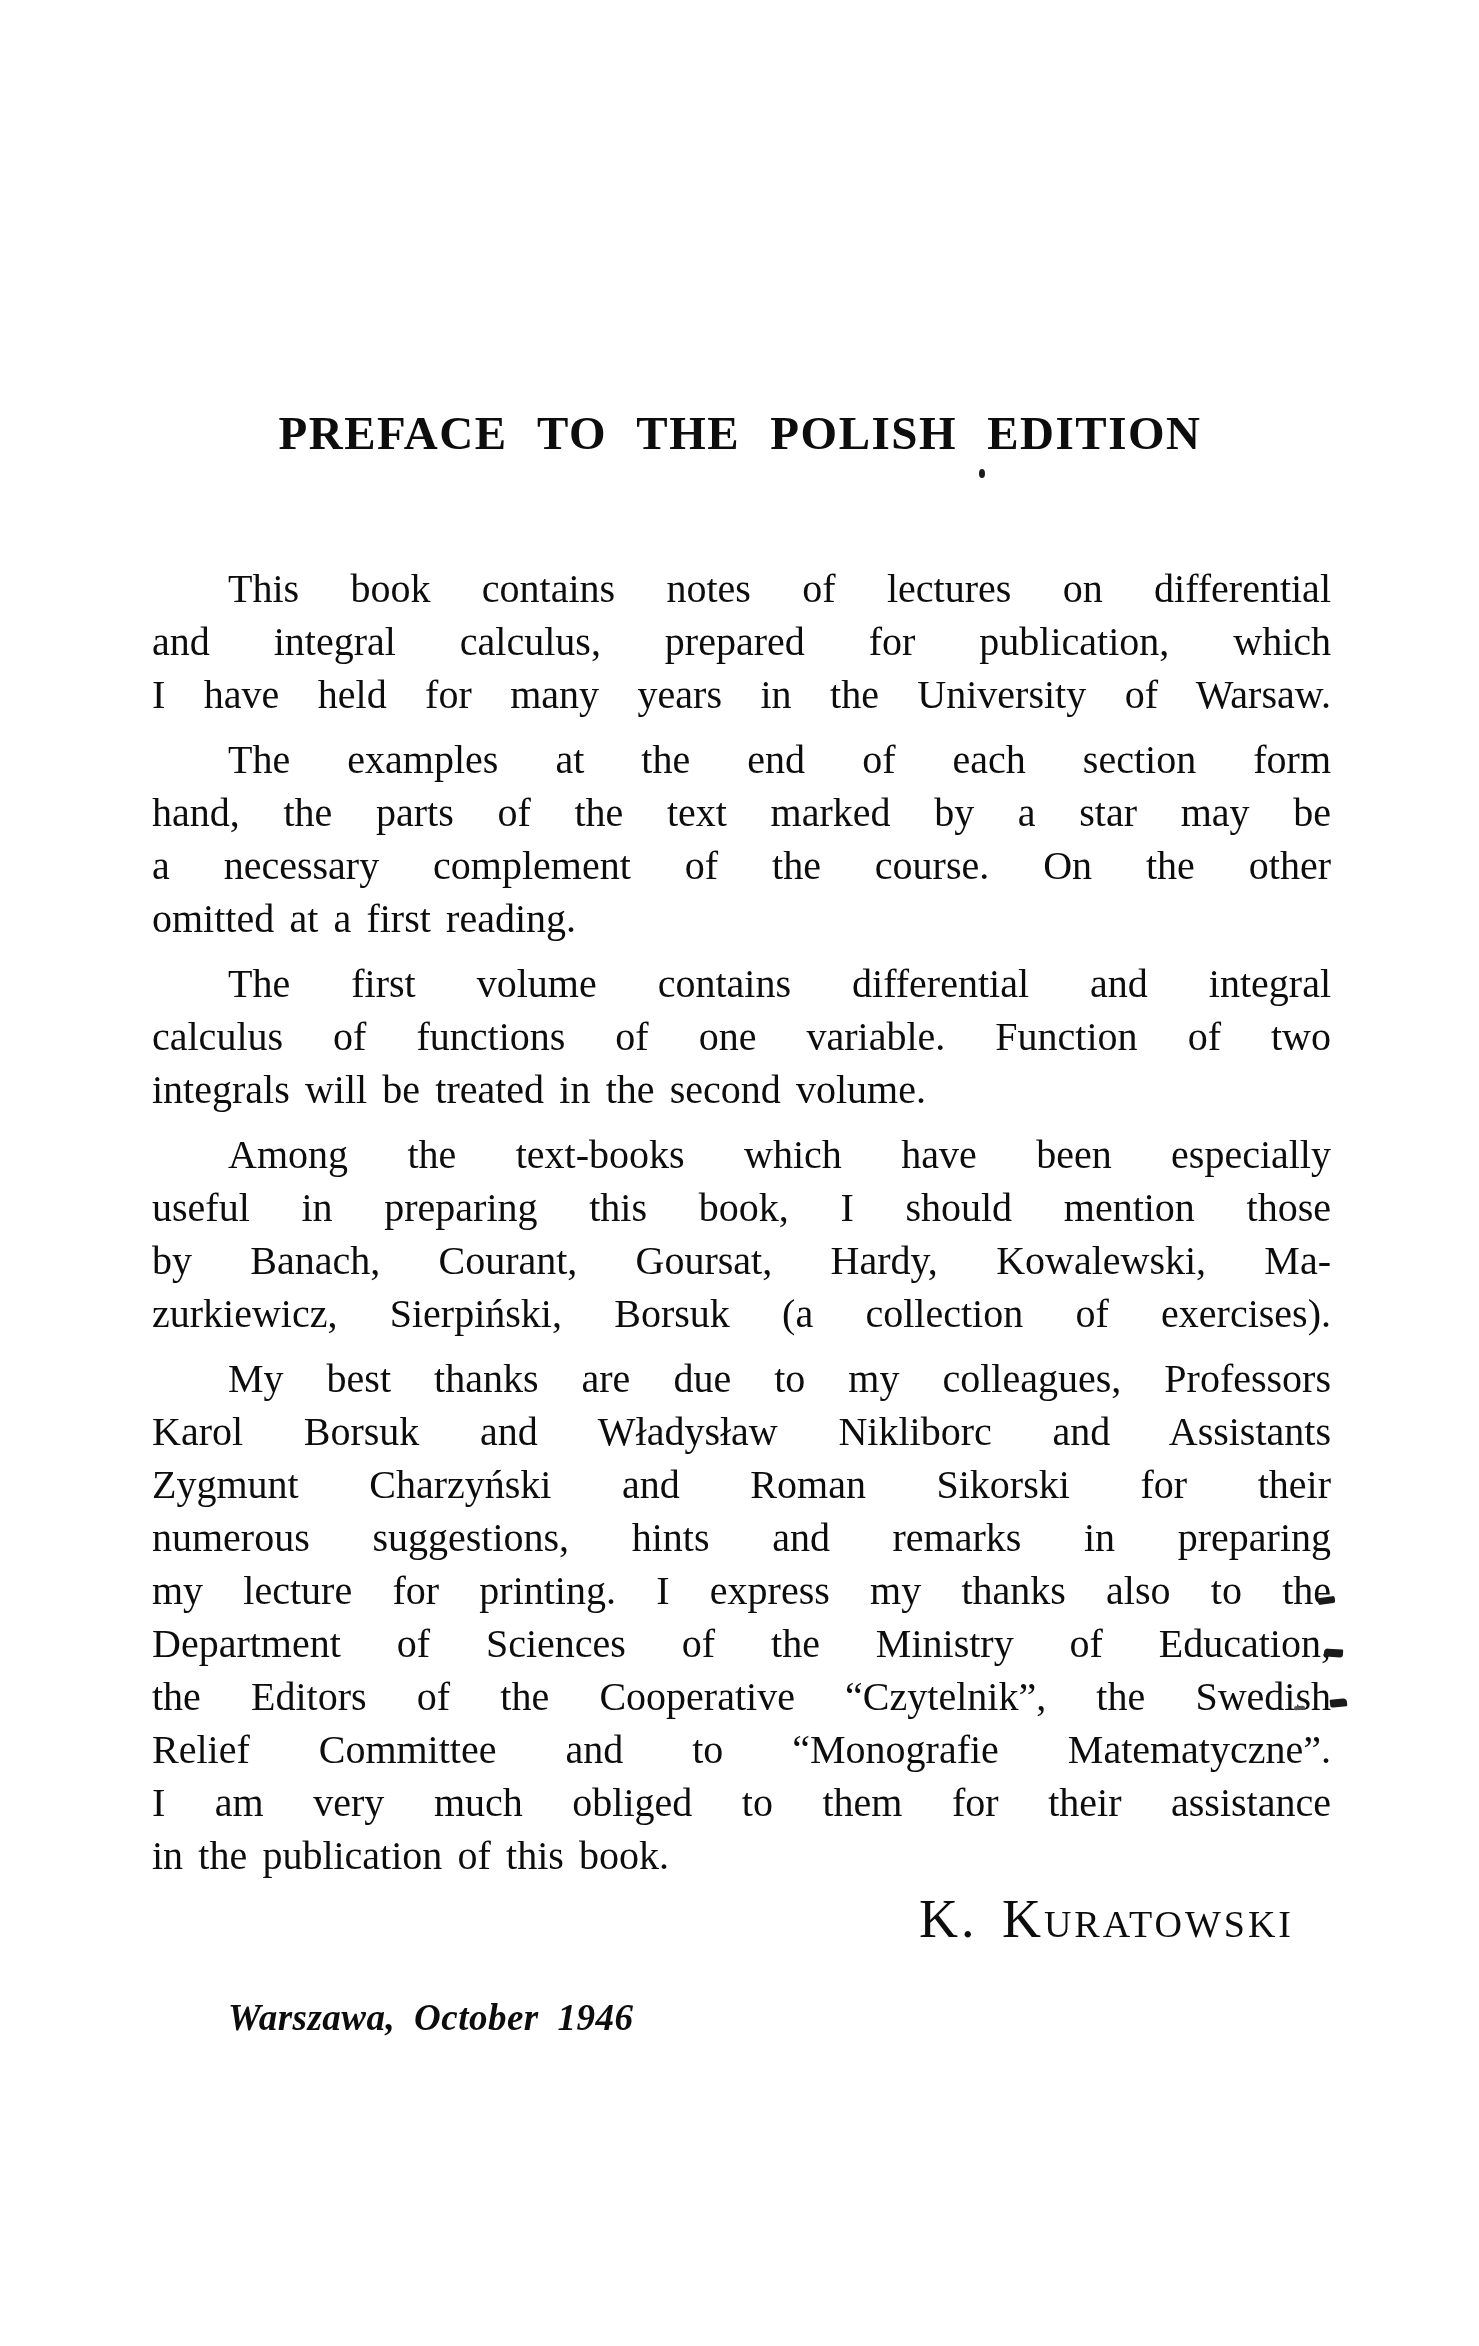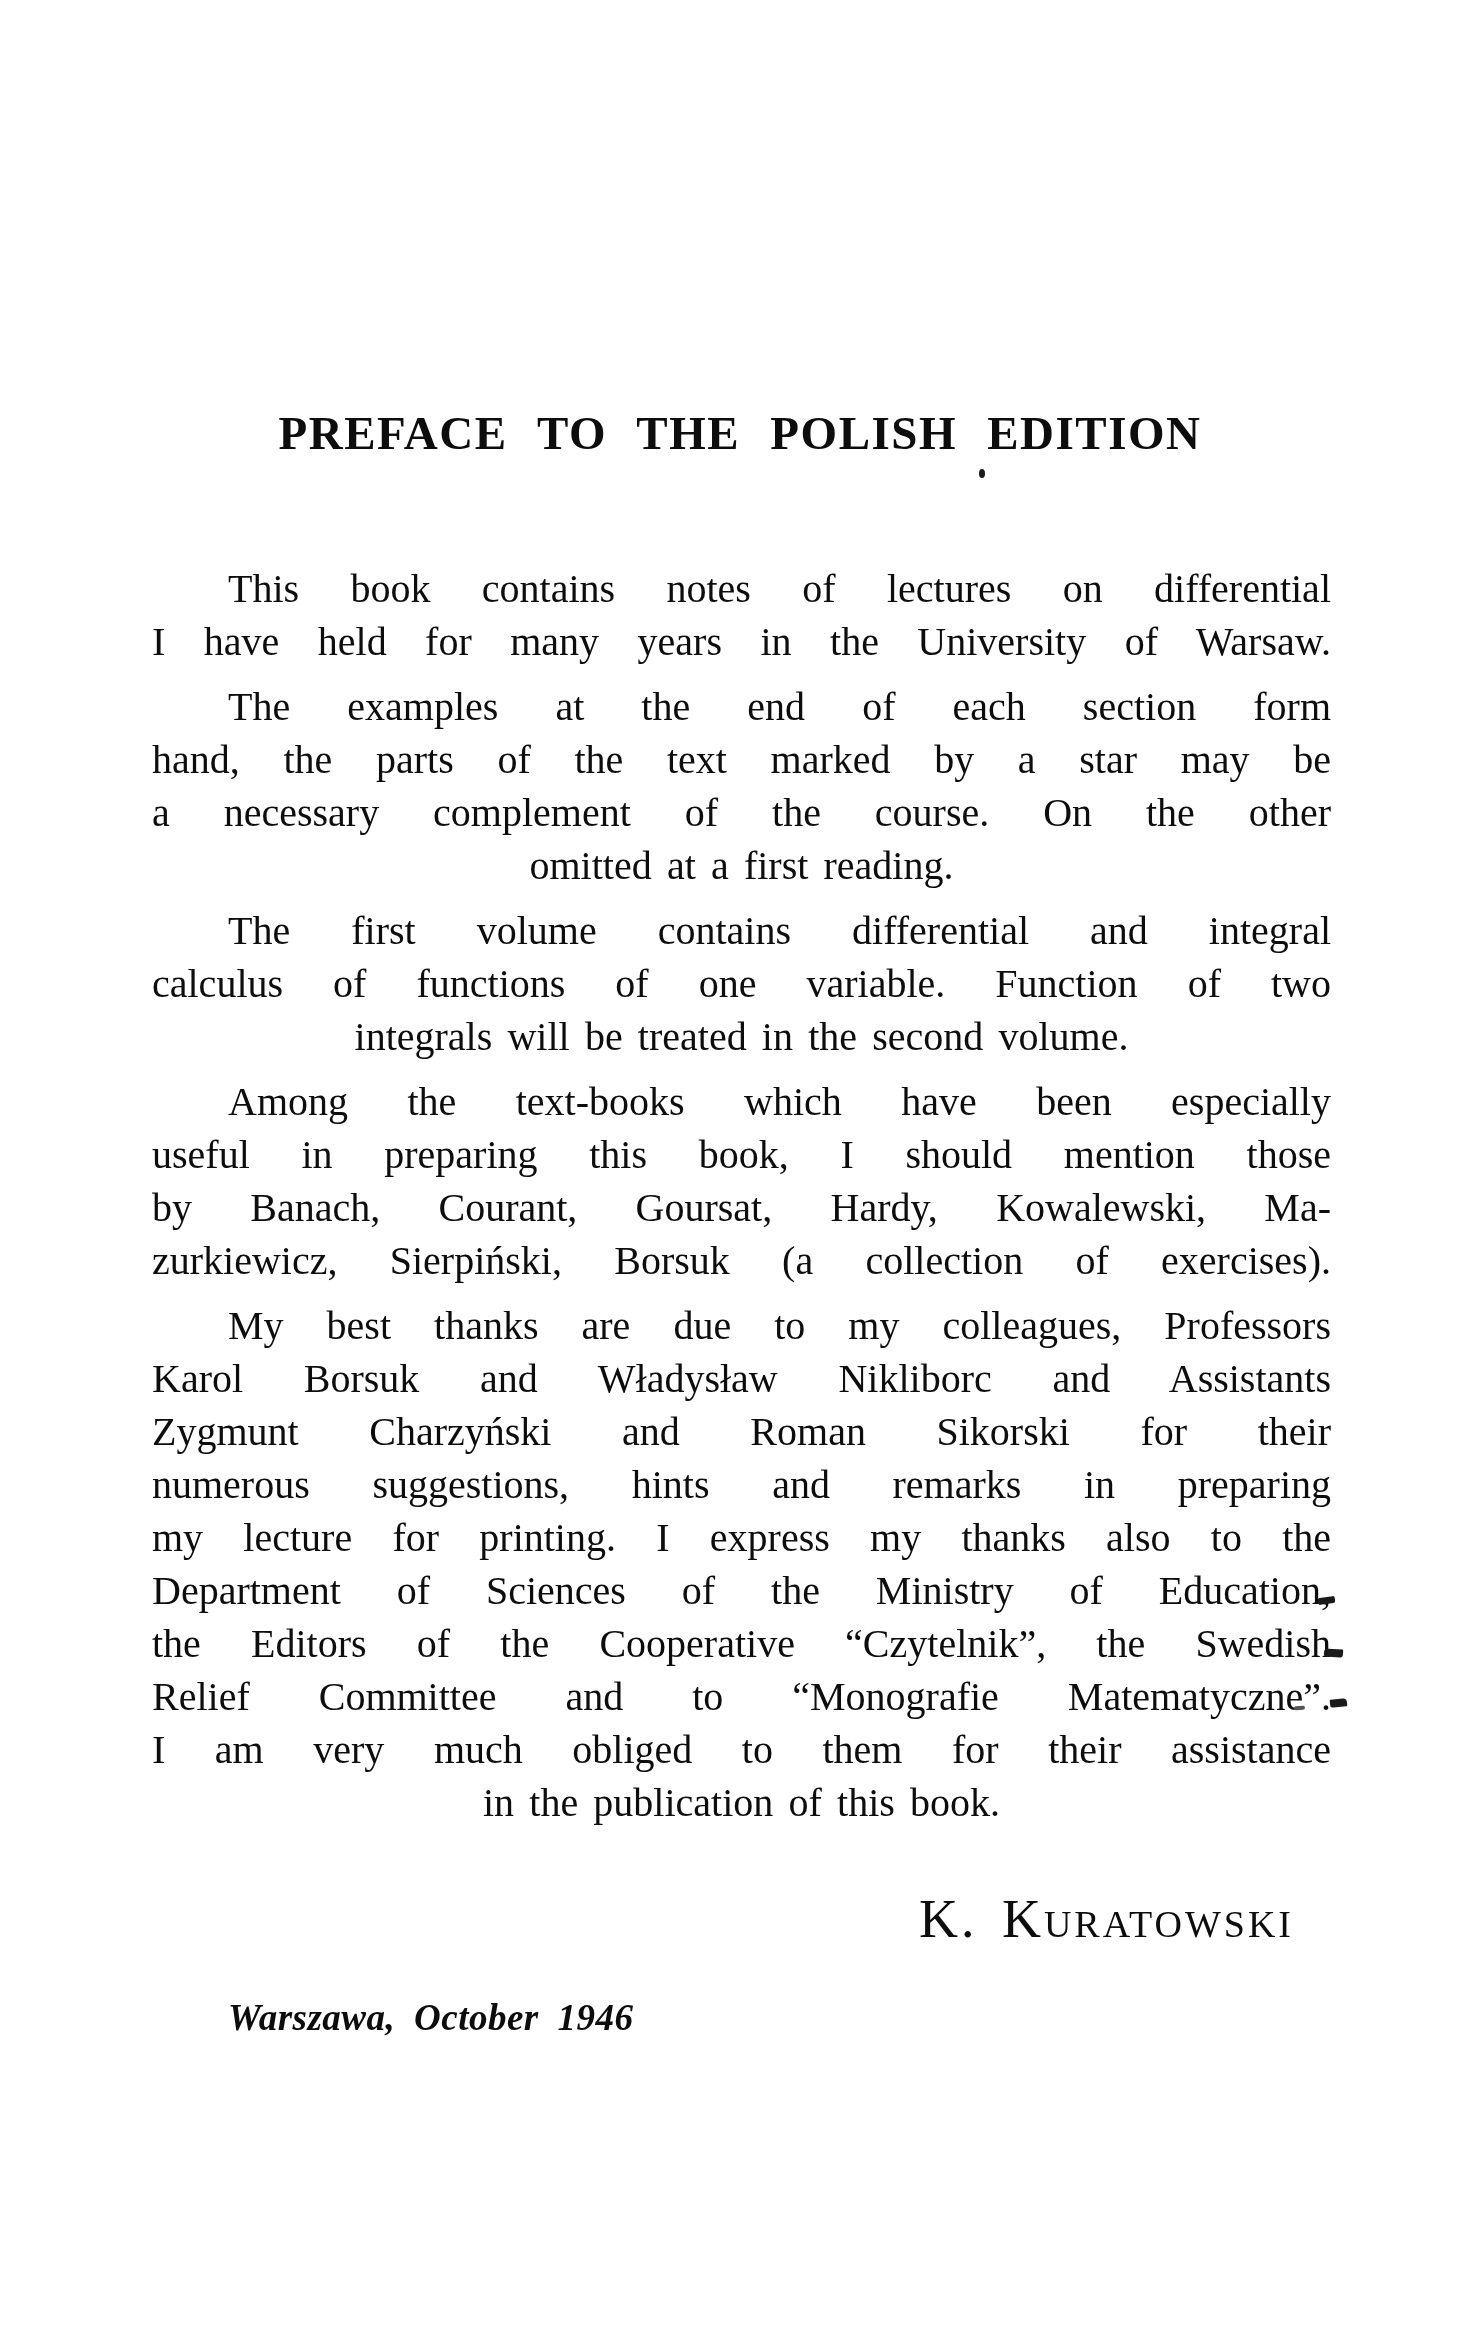--- a/index.html
+++ b/index.html
@@ -22,21 +22,21 @@
     position:absolute;left:140px;top:550px;width:1203px;
     font-size:40px;
   }
   .paragraph{margin:12px;padding:0;}
   .line{
     height:53px;line-height:53px;
     word-spacing:0.13em;
     white-space:normal;
   }
   .line.just{text-align:justify;text-align-last:justify;}
-  .line.left{text-align:center;}
+  .line.left{text-align:left;}
   .line.first{text-indent:76px;}
   #signature{
     position:absolute;top:1888px;right:185px;
     font-size:54px;font-variant:small-caps;
     letter-spacing:3px;word-spacing:8px;
   }
   #dateline{
     position:absolute;left:228px;top:1996px;
     font-size:37px;font-style:italic;font-weight:bold;
     word-spacing:9px;letter-spacing:0.5px;
@@ -53,20 +53,21 @@
 
 <div id="page">
 
   <div id="title">PREFACE TO THE POLISH EDITION</div>
 
   <div class="speck" id="speck-title-dot"></div>
 
   <div id="body-text">
       <div class="paragraph">
         <div class="line just first">This book contains notes of lectures on differential</div>
+        <div class="line just">and integral calculus, prepared for publication, which</div>
         <div class="line just">I have held for many years in the University of Warsaw.</div>
       </div>
       <div class="paragraph">
         <div class="line just first">The examples at the end of each section form</div>
         <div class="line just">hand, the parts of the text marked by a star may be</div>
         <div class="line just">a necessary complement of the course. On the other</div>
         <div class="line left">omitted at a first reading.</div>
       </div>
       <div class="paragraph">
         <div class="line just first">The first volume contains differential and integral</div>

